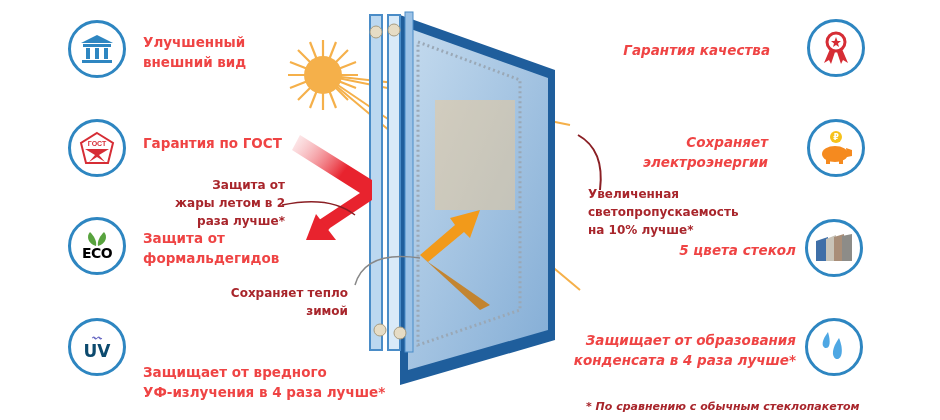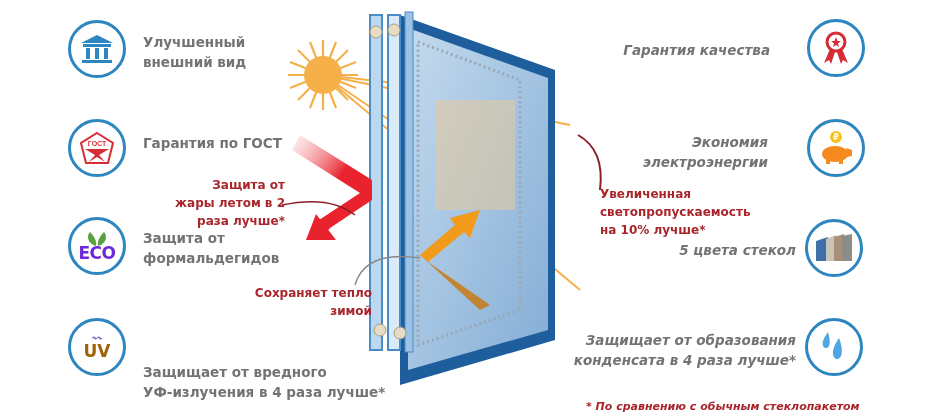--- a/index.html
+++ b/index.html
@@ -1,19 +1,19 @@
 <!DOCTYPE html>
 <html><head>
 <meta charset="utf-8">
 <style>
   html,body{margin:0;padding:0;background:#fff;}
   body{width:940px;height:420px;position:relative;overflow:hidden;font-family:"DejaVu Sans","Liberation Sans",sans-serif;}
   .abs{position:absolute;}
   .circle{position:absolute;width:58px;height:58px;border:3px solid #2e86c1;border-radius:50%;background:#fff;box-sizing:border-box;display:flex;align-items:center;justify-content:center;}
-  .feat{position:absolute;color:#737373;font-weight:bold;font-size:13.5px;line-height:20px;white-space:pre-line;}
+  .feat{position:absolute;color:#ef4444;font-weight:bold;font-size:13.5px;line-height:20px;white-space:pre-line;}
   .feat.right{text-align:right;font-style:italic;}
   .red{position:absolute;color:#a8252b;font-weight:bold;font-size:12px;line-height:18px;white-space:pre-line;}
   .red.right{text-align:right;}
   .note{position:absolute;color:#a8252b;font-style:italic;font-weight:bold;font-size:11px;}
   svg{display:block;}
 </style>
 </head>
 <body>
 
 <div class="abs" style="left:240px;top:0;width:420px;height:400px;">
@@ -94,59 +94,59 @@
   </svg>
 </div>
 <div class="feat" style="left:143px;top:133px;">Гарантия по ГОСТ</div>
 
 <div class="circle" style="left:68px;top:217px;">
   <div style="display:flex;flex-direction:column;align-items:center;">
     <svg width="26" height="14">
       <path d="M12 14 C4 12 2 4 6 0 C10 4 13 9 12 14Z" fill="#58a33e"></path>
       <path d="M14 14 C22 12 24 4 20 0 C16 4 13 9 14 14Z" fill="#58a33e"></path>
     </svg>
-    <span style="font-size:17px;font-weight:bold;color:#6d28d9;line-height:14px;letter-spacing:-0.5px;">ECO</span>
+    <span style="font-size:14px;font-weight:bold;color:#000000;line-height:14px;letter-spacing:-0.5px;">ECO</span>
   </div>
 </div>
 <div class="feat" style="left:143px;top:228px;">Защита от
 формальдегидов</div>
 
 <div class="circle" style="left:68px;top:318px;">
   <div style="display:flex;flex-direction:column;align-items:center;">
     <span style="color:#6b6bc4;font-size:10px;line-height:8px;">〰</span>
-    <span style="font-size:17px;font-weight:bold;color:#a16207;line-height:18px;">UV</span>
+    <span style="font-size:17px;font-weight:bold;color:#0c4a6e;line-height:18px;">UV</span>
   </div>
 </div>
 <div class="feat" style="left:143px;top:330px;margin-top:32px;">Защищает от вредного
 УФ-излучения  в 4 раза лучше*</div>
 
 <div class="feat right" style="right:170px;top:40px;">Гарантия качества</div>
 <div class="circle" style="left:807px;top:19px;">
   <svg width="30" height="34">
     <circle cx="15" cy="11" r="9" fill="none" stroke="#d62d35" stroke-width="3"></circle>
     <polygon points="15,6 16.5,10 20,10 17,12.5 18,16 15,14 12,16 13,12.5 10,10 13.5,10" fill="#d62d35"></polygon>
     <polygon points="9,18 3,32 8,29 10,33 14,21" fill="#d62d35"></polygon>
     <polygon points="21,18 27,32 22,29 20,33 16,21" fill="#d62d35"></polygon>
   </svg>
 </div>
 
-<div class="feat right" style="right:172px;top:132px;">Экономия
+<div class="feat right" style="right:172px;top:132px;">Сохраняет
 электроэнергии</div>
 <div class="circle" style="left:807px;top:119px;">
   <svg width="36" height="36">
     <circle cx="18" cy="7" r="6" fill="#f6c21b"></circle>
     <text x="18" y="10" font-size="8" text-anchor="middle" fill="#fff" font-weight="bold" font-family="DejaVu Sans, sans-serif">₽</text>
     <ellipse cx="17" cy="24" rx="13" ry="8" fill="#f58a1f"></ellipse>
     <rect x="8" y="28" width="4" height="6" fill="#f58a1f"></rect>
     <rect x="21" y="28" width="4" height="6" fill="#f58a1f"></rect>
     <polygon points="28,18 34,20 34,26 29,27" fill="#f58a1f"></polygon>
   </svg>
 </div>
 
-<div class="red" style="left:588px;top:185px;margin-left:12px;">Увеличенная
+<div class="red" style="left:588px;top:185px;">Увеличенная
 светопропускаемость
 на 10% лучше*</div>
 
 <div class="feat right" style="right:144px;top:240px;">5 цвета стекол</div>
 <div class="circle" style="left:805px;top:219px;">
   <svg width="40" height="30">
     <polygon points="2,8 14,4 14,28 2,28" fill="#3f6fa8"></polygon>
     <polygon points="12,6 22,2 22,28 12,28" fill="#c9c4b8"></polygon>
     <polygon points="20,4 30,1 30,28 20,28" fill="#a98e78"></polygon>
     <polygon points="28,3 38,1 38,28 28,28" fill="#8d8c88"></polygon>
@@ -158,16 +158,16 @@
 <div class="circle" style="left:805px;top:318px;">
   <svg width="30" height="34">
     <path d="M9 2 C3 10 2 16 6 18 C11 19 12 12 9 2Z" fill="#4ea7e3"></path>
     <path d="M20 8 C13 18 12 26 17 29 C23 30 25 20 20 8Z" fill="#4ea7e3"></path>
   </svg>
 </div>
 
 <div class="red right" style="right:655px;top:176px;">Защита от
 жары летом в 2
 раза лучше*</div>
-<div class="red right" style="right:568px;top:284px;">Сохраняет тепло
+<div class="red right" style="right:592px;top:284px;">Сохраняет тепло
 зимой</div>
 
 <div class="note" style="left:586px;top:400px;">* По сравнению с обычным стеклопакетом</div>
 
 </body></html>

